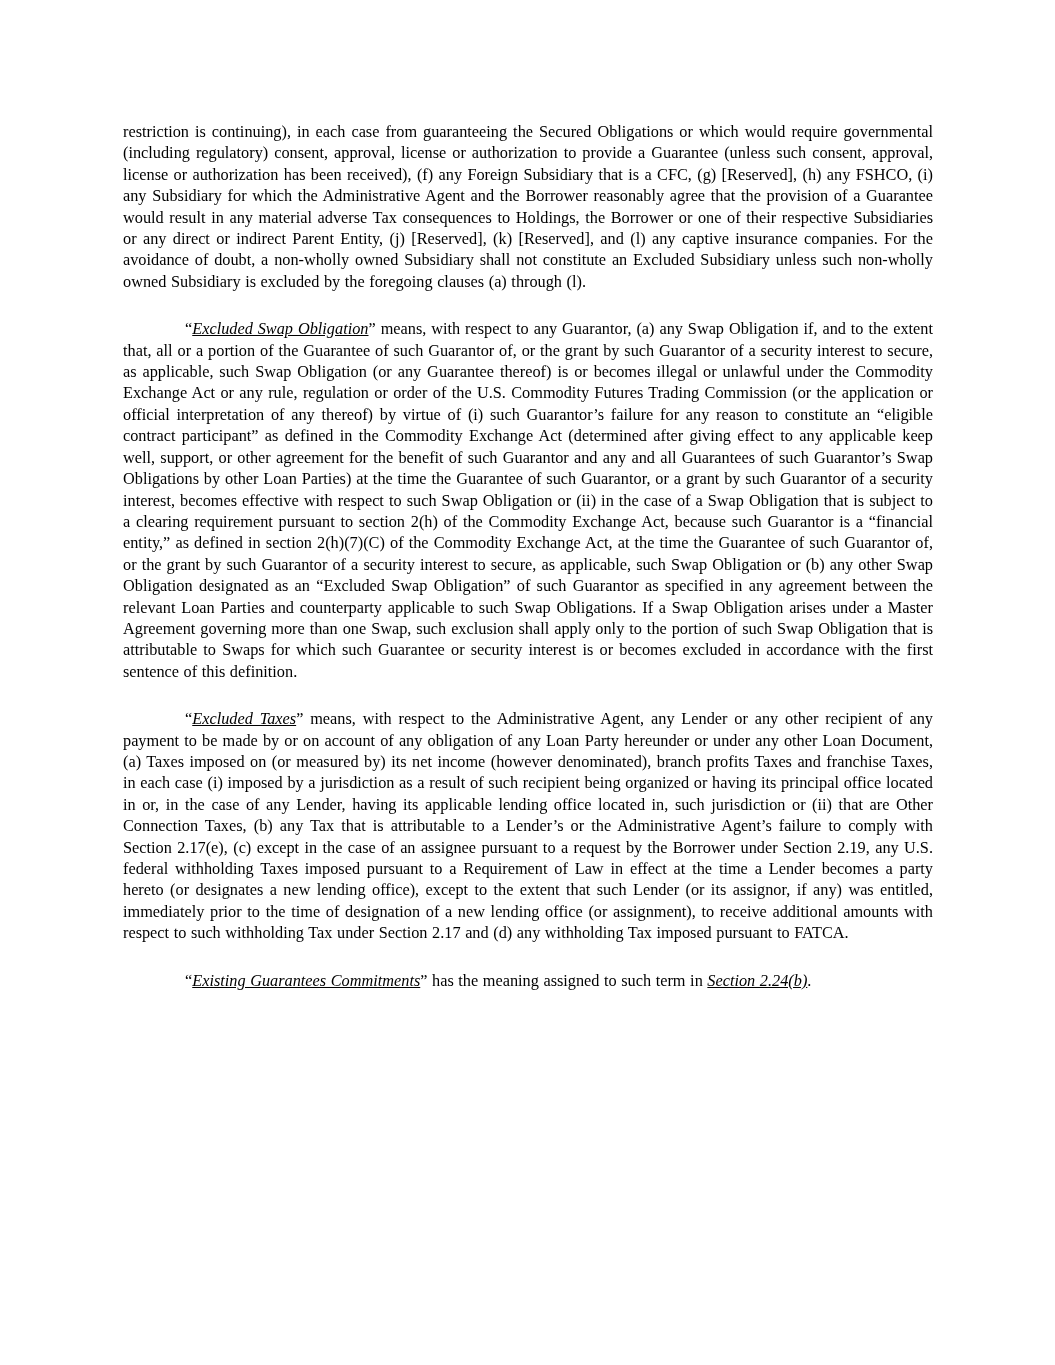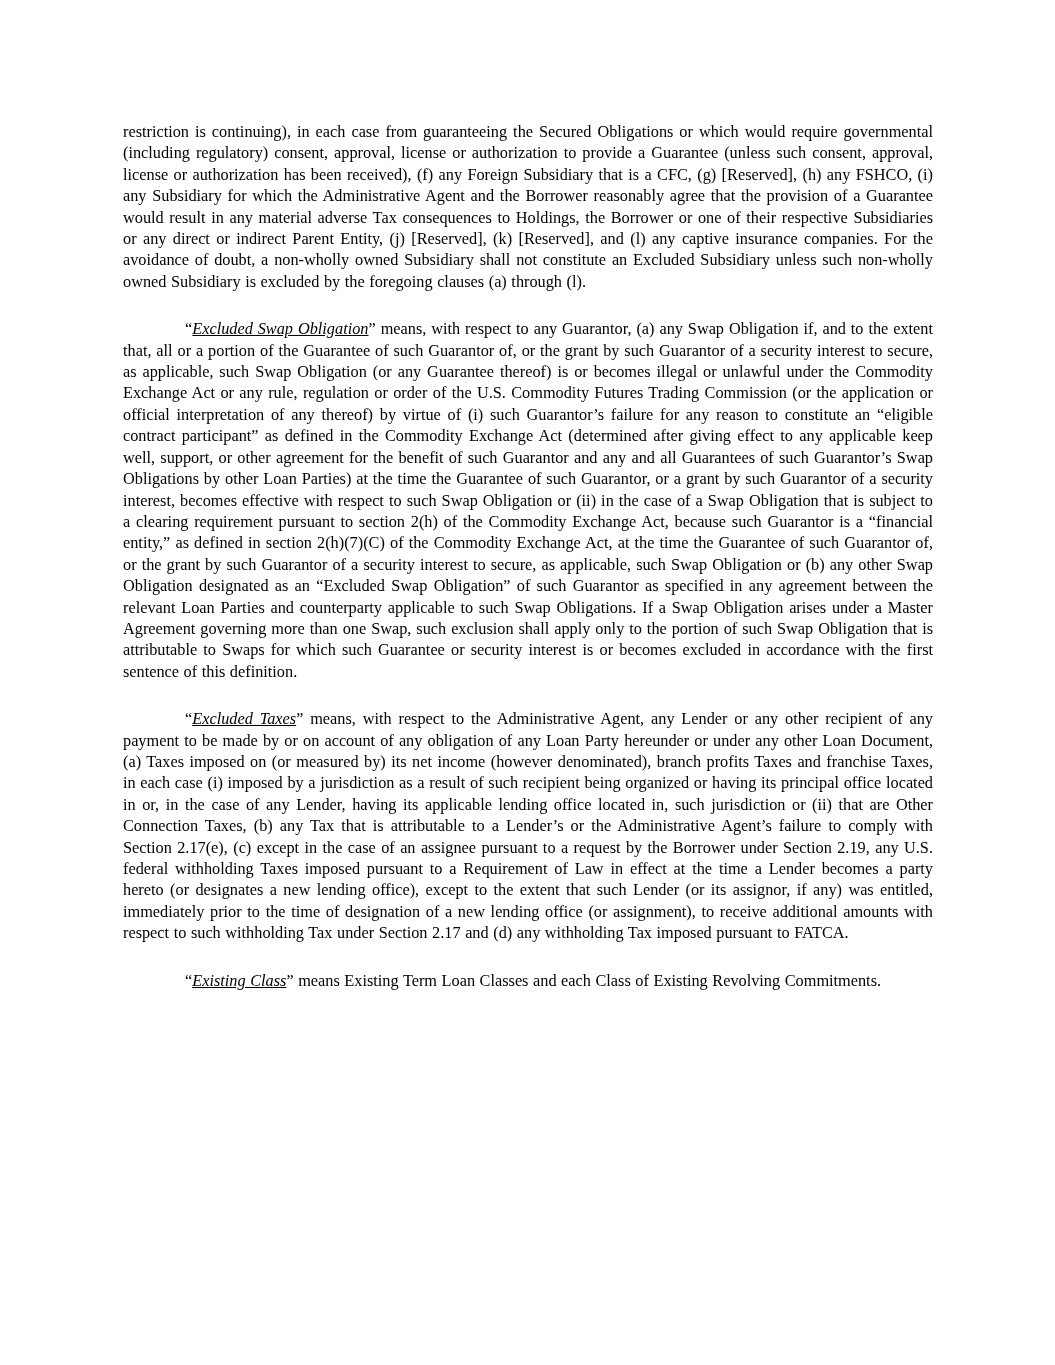--- a/index.html
+++ b/index.html
@@ -52,21 +52,20 @@
 
 <div class="page">
   <div class="content">
 
     <p class="para no-indent"><span>restriction is continuing), in each case from guaranteeing the Secured Obligations or which would require governmental (including regulatory) consent, approval, license or authorization to provide a Guarantee (unless such consent, approval, license or authorization has been received), (f) any Foreign Subsidiary that is a CFC, (g) [Reserved], (h) any FSHCO, (i) any Subsidiary for which the Administrative Agent and the Borrower reasonably agree that the provision of a Guarantee would result in any material adverse Tax consequences to Holdings, the Borrower or one of their respective Subsidiaries or any direct or indirect Parent Entity, (j) [Reserved], (k) [Reserved], and (l) any captive insurance companies. For the avoidance of doubt, a non-wholly owned Subsidiary shall not constitute an Excluded Subsidiary unless such non-wholly owned Subsidiary is excluded by the foregoing clauses (a) through (l).</span></p>
 
     <p class="para"><span>“</span><span class="u">Excluded Swap Obligation</span><span>” means, with respect to any Guarantor, (a) any Swap Obligation if, and to the extent that, all or a portion of the Guarantee of such Guarantor of, or the grant by such Guarantor of a security interest to secure, as applicable, such Swap Obligation (or any Guarantee thereof) is or becomes illegal or unlawful under the Commodity Exchange Act or any rule, regulation or order of the U.S. Commodity Futures Trading Commission (or the application or official interpretation of any thereof) by virtue of (i) such Guarantor’s failure for any reason to constitute an “eligible contract participant” as defined in the Commodity Exchange Act (determined after giving effect to any applicable keep well, support, or other agreement for the benefit of such Guarantor and any and all Guarantees of such Guarantor’s Swap Obligations by other Loan Parties) at the time the Guarantee of such Guarantor, or a grant by such Guarantor of a security interest, becomes effective with respect to such Swap Obligation or (ii) in the case of a Swap Obligation that is subject to a clearing requirement pursuant to section 2(h) of the Commodity Exchange Act, because such Guarantor is a “financial entity,” as defined in section 2(h)(7)(C) of the Commodity Exchange Act, at the time the Guarantee of such Guarantor of, or the grant by such Guarantor of a security interest to secure, as applicable, such Swap Obligation or (b) any other Swap Obligation designated as an “Excluded Swap Obligation” of such Guarantor as specified in any agreement between the relevant Loan Parties and counterparty applicable to such Swap Obligations.  If a Swap Obligation arises under a Master Agreement governing more than one Swap, such exclusion shall apply only to the portion of such Swap Obligation that is attributable to Swaps for which such Guarantee or security interest is or becomes excluded in accordance with the first sentence of this definition.</span></p>
 
     <p class="para"><span>“</span><span class="u">Excluded Taxes</span><span>” means, with respect to the Administrative Agent, any Lender or any other recipient of any payment to be made by or on account of any obligation of any Loan Party hereunder or under any other Loan Document, (a) Taxes imposed on (or measured by) its net income (however denominated), branch profits Taxes and franchise Taxes, in each case (i) imposed by a jurisdiction as a result of such recipient being organized or having its principal office located in or, in the case of any Lender, having its applicable lending office located in, such jurisdiction or (ii) that are Other Connection Taxes, (b) any Tax that is attributable to a Lender’s or the Administrative Agent’s failure to comply with Section 2.17(e), (c) except in the case of an assignee pursuant to a request by the Borrower under Section 2.19, any U.S. federal withholding Taxes imposed pursuant to a Requirement of Law in effect at the time a Lender becomes a party hereto (or designates a new lending office), except to the extent that such Lender (or its assignor, if any) was entitled, immediately prior to the time of designation of a new lending office (or assignment), to receive additional amounts with respect to such withholding Tax under Section 2.17 and (d) any withholding Tax imposed pursuant to FATCA.</span></p>
 
-    <p class="para"><span>“</span><span class="u">Existing Class</span><span>” means Existing Term Loan Classes and each Class of Existing Revolving Commitments.</span></p>
 
 
     <p class="para"><span>“</span><span class="u">Existing Guarantees Commitments</span><span>” has the meaning assigned to such term in </span><span class="u">Section 2.24(b)</span><span>.</span></p>
 
   </div>
 
   <div class="page-number">35</div>
 </div>
 
 </body></html>

